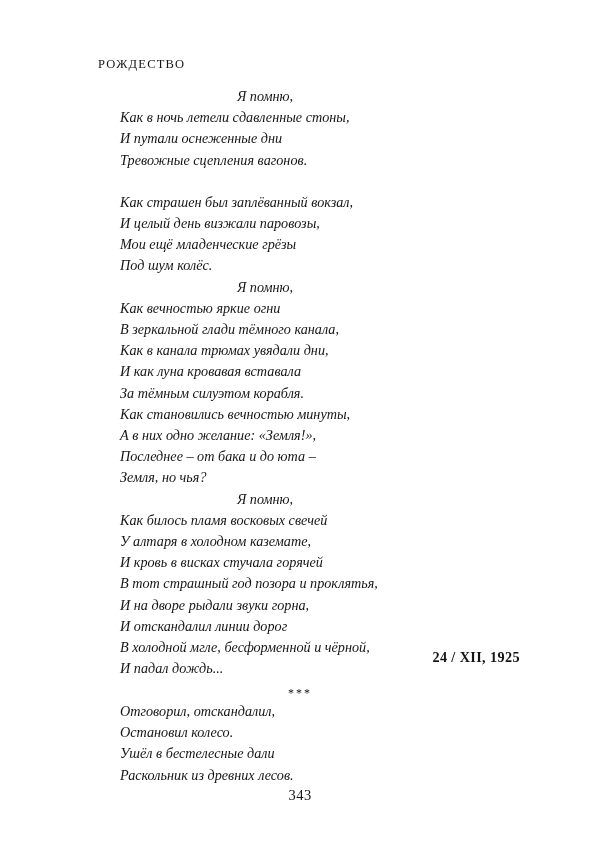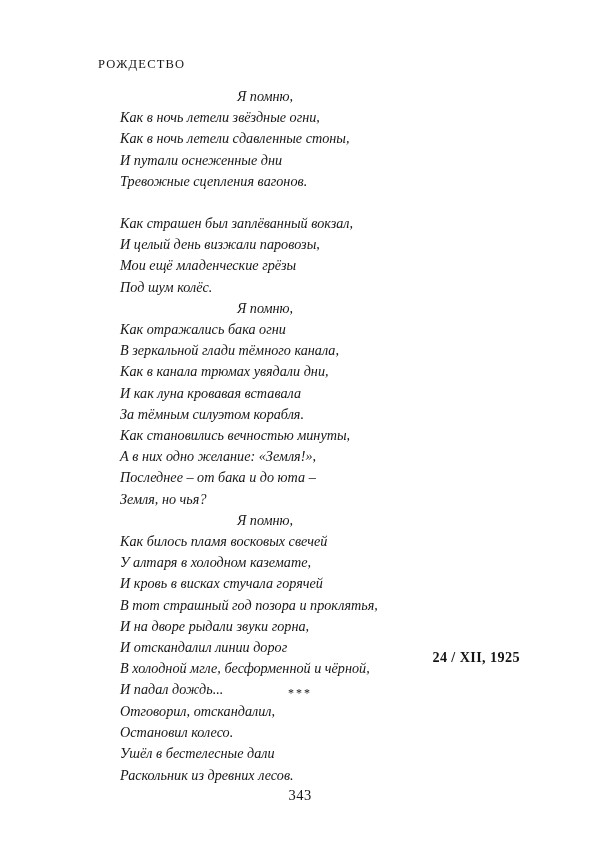--- a/index.html
+++ b/index.html
@@ -90,31 +90,30 @@
 </style>
 </head>
 <body>
 
 <div class="page">
 
   <div class="title">РОЖДЕСТВО</div>
 
   <div class="poem-body">
       <div class="line indent-refrain">Я помню,</div>
-      <div class="line">Как в ночь летели звёздные огни,</div>
       <div class="line">Как в ночь летели сдавленные стоны,</div>
       <div class="line">И путали оснеженные дни</div>
       <div class="line">Тревожные сцепления вагонов.</div>
       <div class="stanza-gap"></div>
       <div class="line">Как страшен был заплёванный вокзал,</div>
       <div class="line">И целый день визжали паровозы,</div>
       <div class="line">Мои ещё младенческие грёзы</div>
       <div class="line">Под шум колёс.</div>
       <div class="line indent-refrain">Я помню,</div>
-      <div class="line">Как отражались бака огни</div>
+      <div class="line">Как вечностью яркие огни</div>
       <div class="line">В зеркальной глади тёмного канала,</div>
       <div class="line">Как в канала трюмах увядали дни,</div>
       <div class="line">И как луна кровавая вставала</div>
       <div class="line">За тёмным силуэтом корабля.</div>
       <div class="line">Как становились вечностью минуты,</div>
       <div class="line">А в них одно желание: «Земля!»,</div>
       <div class="line">Последнее – от бака и до юта –</div>
       <div class="line">Земля, но чья?</div>
       <div class="line indent-refrain">Я помню,</div>
       <div class="line">Как билось пламя восковых свечей</div>

